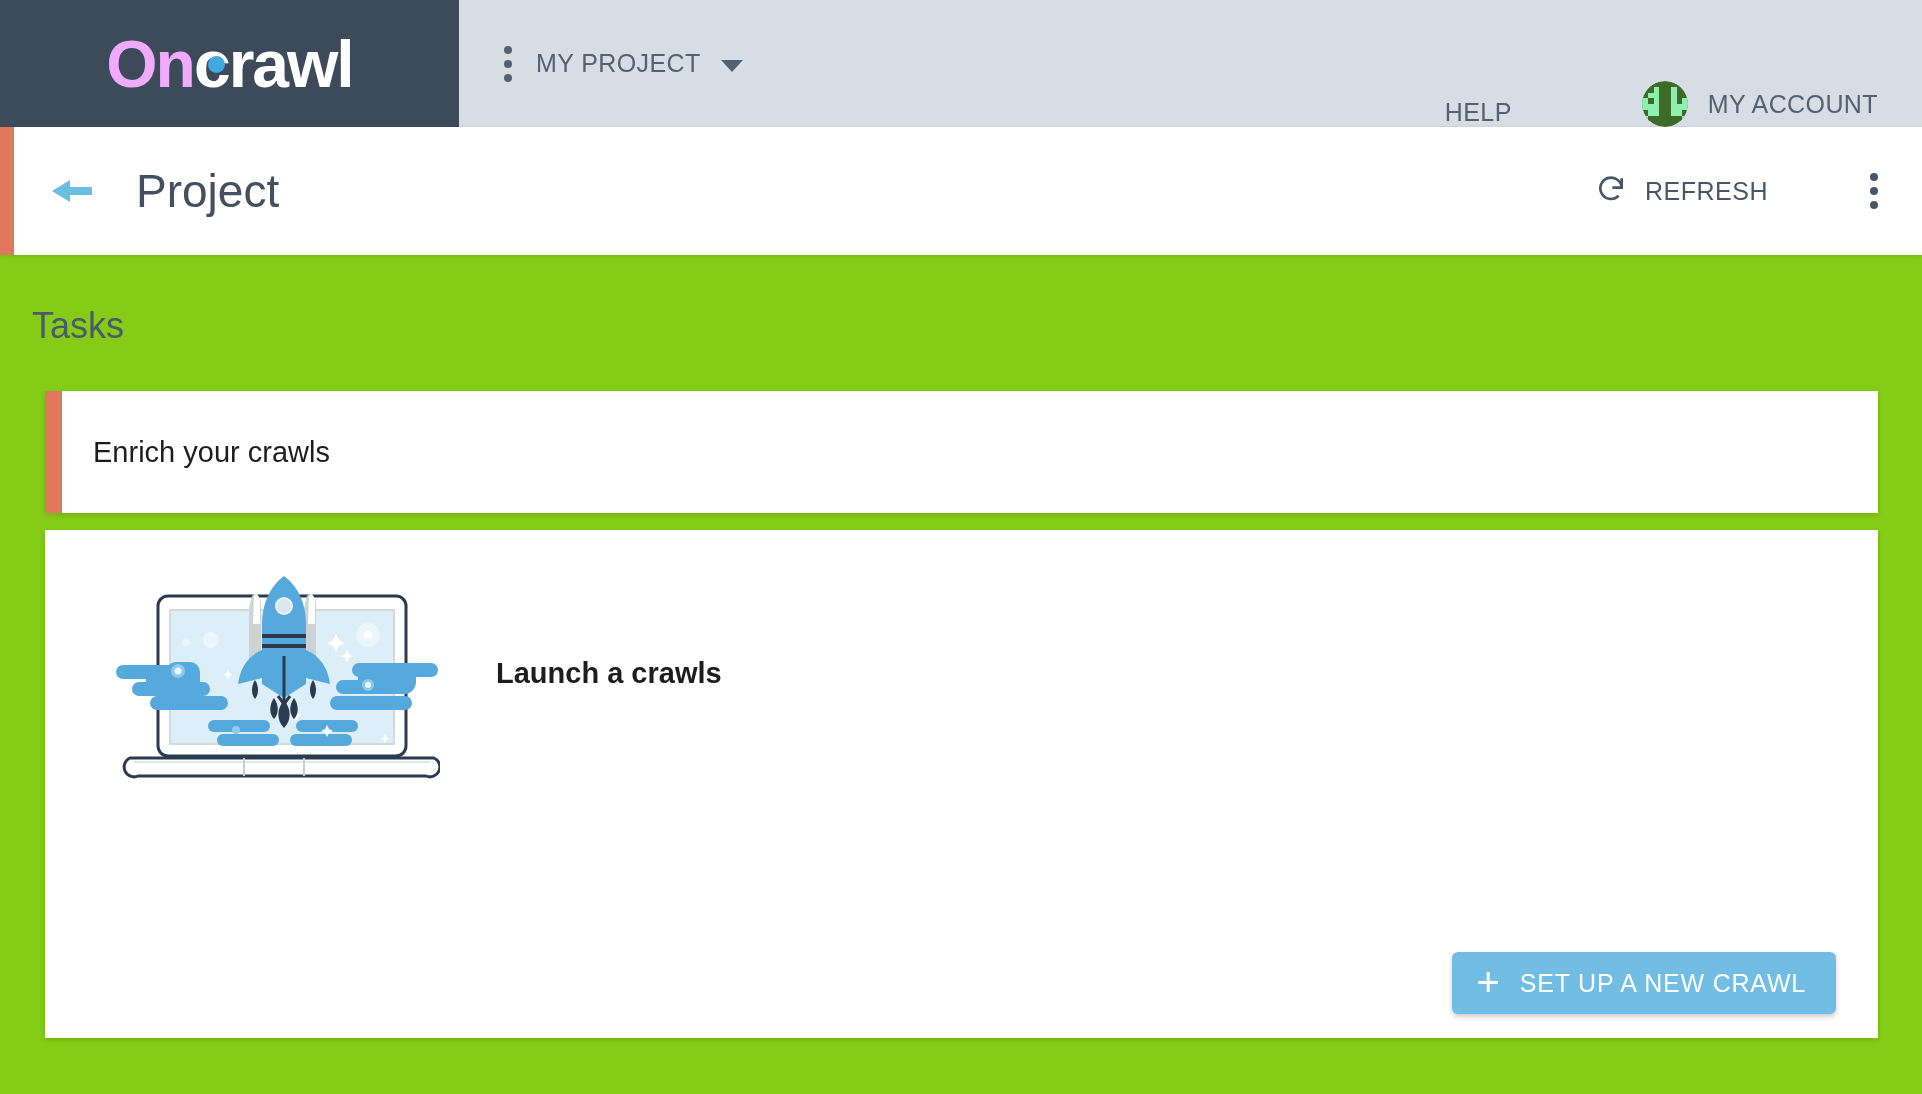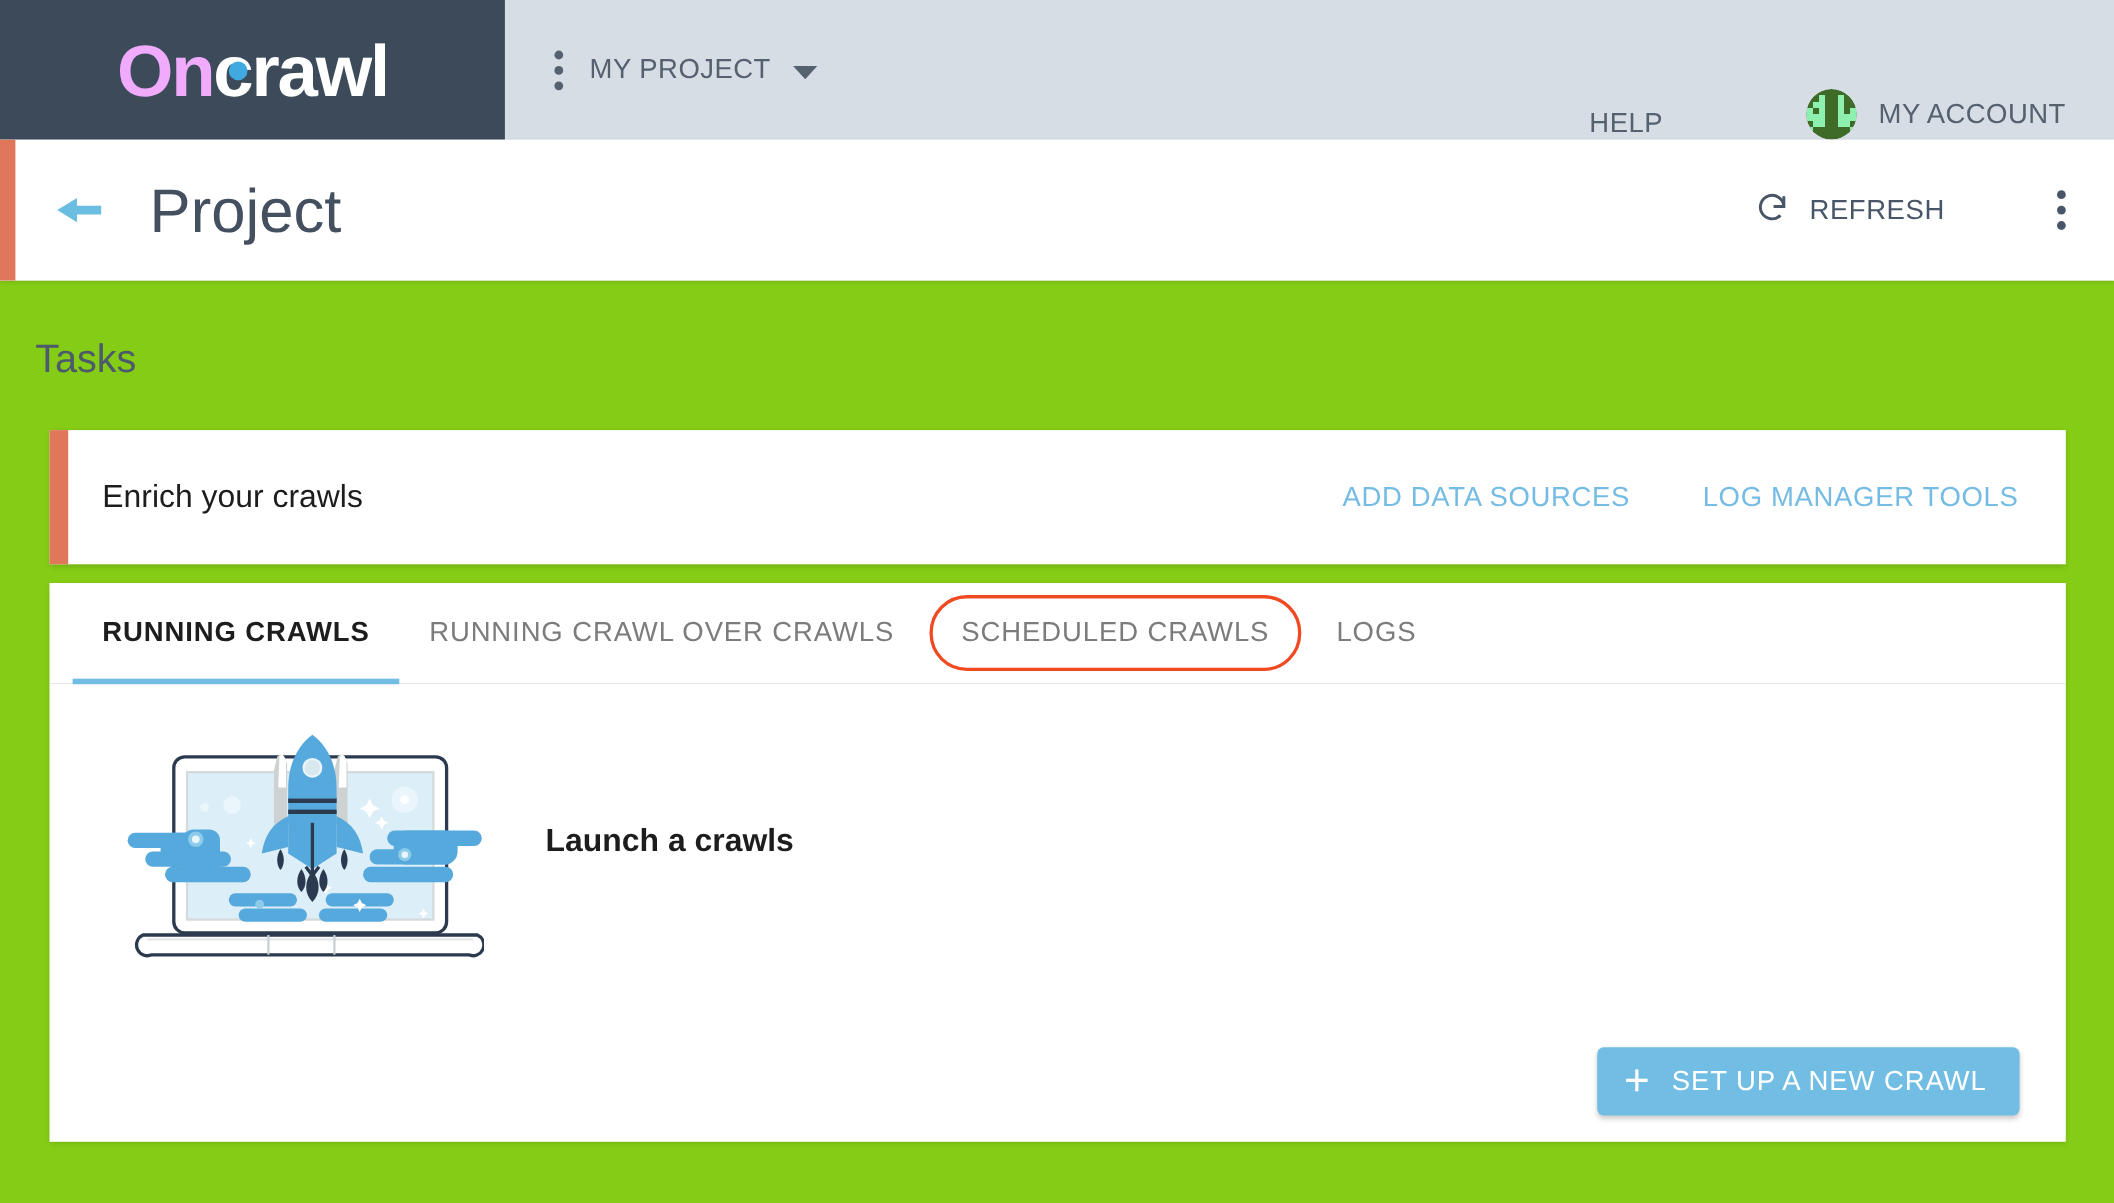--- a/index.html
+++ b/index.html
@@ -125,21 +125,21 @@
     box-shadow: 0 1px 4px rgba(0,0,0,0.12);
   }
   .back-arrow {
     margin-left: 36px;
     margin-right: 42px;
     cursor: pointer;
     display: flex;
     align-items: center;
   }
   .page-title {
-    font-size: 56px;
+    font-size: 46px;
     color: #44505f;
     font-weight: normal;
   }
   .header-right {
     margin-left: auto;
     display: flex;
     align-items: center;
     padding-right: 30px;
     gap: 28px;
   }
@@ -389,33 +389,23 @@
     </div>
   </div>
 </div>
 
 <div class="content">
 
   <div class="tasks-heading">Tasks</div>
 
   <div class="enrich-card">
     <div class="enrich-title">Enrich your crawls</div>
-    <div class="enrich-actions">
-      <div class="link-action">ADD DATA SOURCES</div>
-      <div class="link-action">LOG MANAGER TOOLS</div>
-    </div>
   </div>
 
   <div class="tabs-card">
-    <div class="tabs-row">
-      <div class="tab active">RUNNING CRAWLS</div>
-      <div class="tab">RUNNING CRAWL OVER CRAWLS</div>
-      <div class="tab highlighted">SCHEDULED CRAWLS</div>
-      <div class="tab">LOGS</div>
-    </div>
 
     <div class="panel">
       <div class="launch-row">
 
         <div class="illus">
           <svg viewBox="0 0 340 230" width="340" height="230">
 
             <rect x="58" y="38" width="248" height="160" rx="10" ry="10" fill="#ffffff" stroke="#2b3a4e" stroke-width="3"></rect>
 
             <rect x="70" y="52" width="224" height="134" fill="#dceef7" stroke="#d4d9db" stroke-width="2"></rect>

